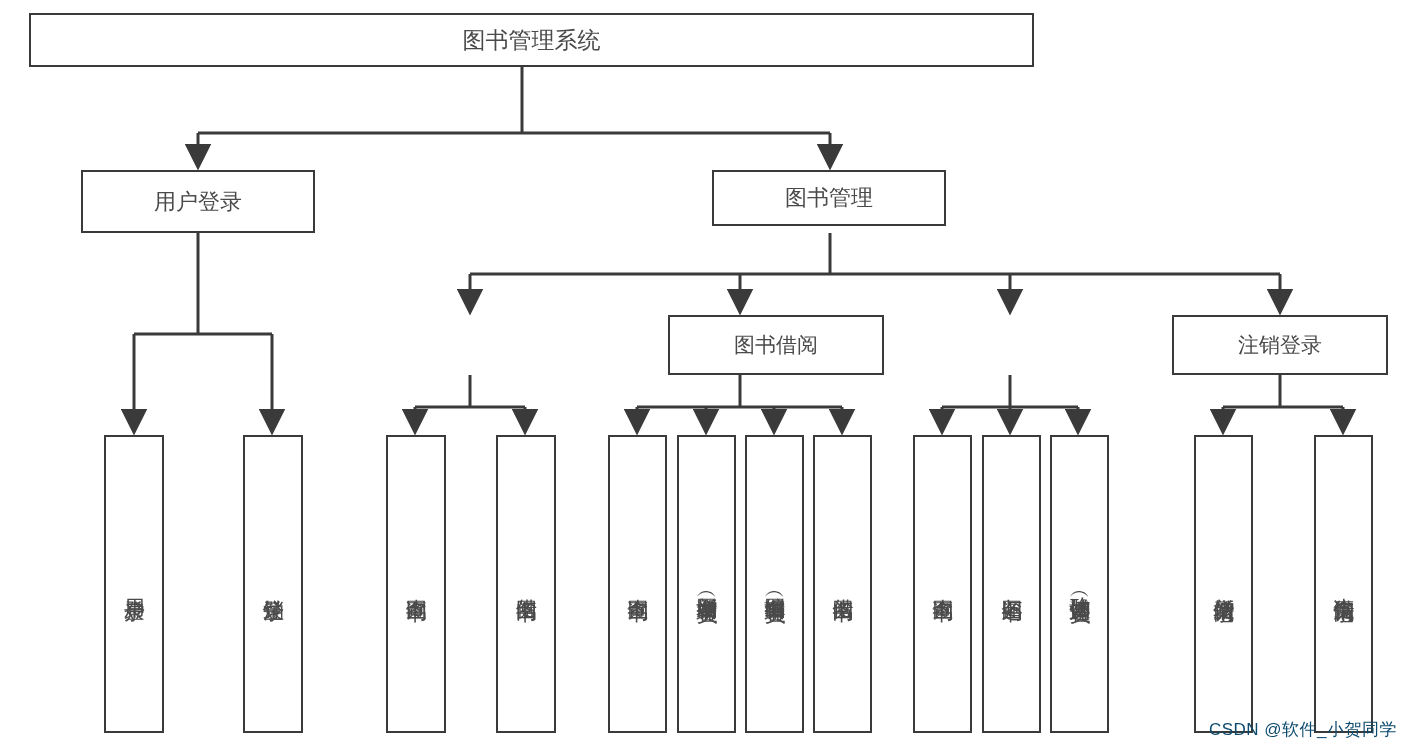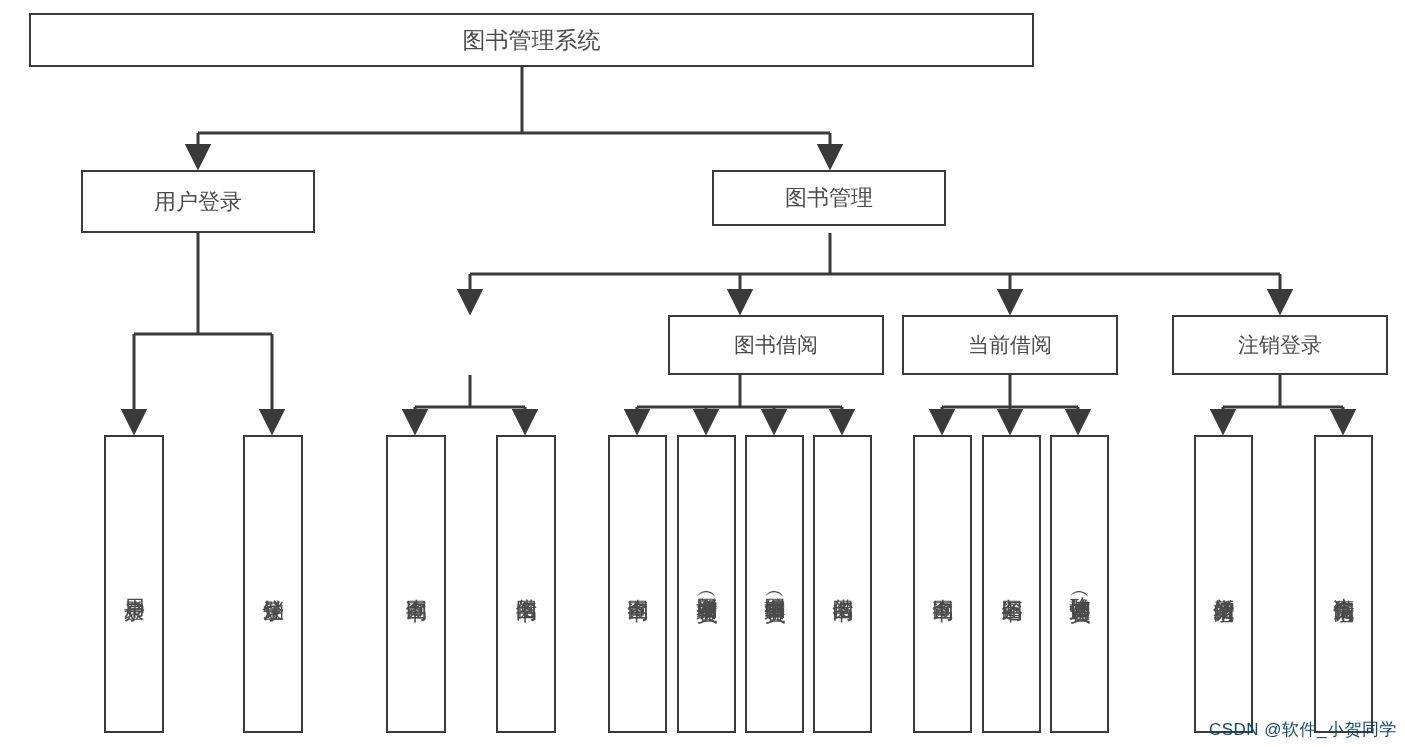--- a/index.html
+++ b/index.html
@@ -87,23 +87,20 @@
   <div class="node level1" style="left:81px;top:170px;width:234px;height:63px;">
     <span class="lbl">用户登录</span>
   </div>
   <div class="node level1" style="left:712px;top:170px;width:234px;height:56px;">
     <span class="lbl">图书管理</span>
   </div>
 
   <div class="node level2" style="left:668px;top:315px;width:216px;height:60px;">
     <span class="lbl">图书借阅</span>
   </div>
-  <div class="node level2" style="left:902px;top:315px;width:216px;height:60px;">
-    <span class="lbl">当前借阅</span>
-  </div>
   <div class="node level2" style="left:1172px;top:315px;width:216px;height:60px;">
     <span class="lbl">注销登录</span>
   </div>
 
   <div class="leaf" style="left:104px;top:435px;width:60px;height:298px;">
     <span class="lbl">用户登录</span>
   </div>
   <div class="leaf" style="left:243px;top:435px;width:60px;height:298px;">
     <span class="lbl">注销登录</span>
   </div>

